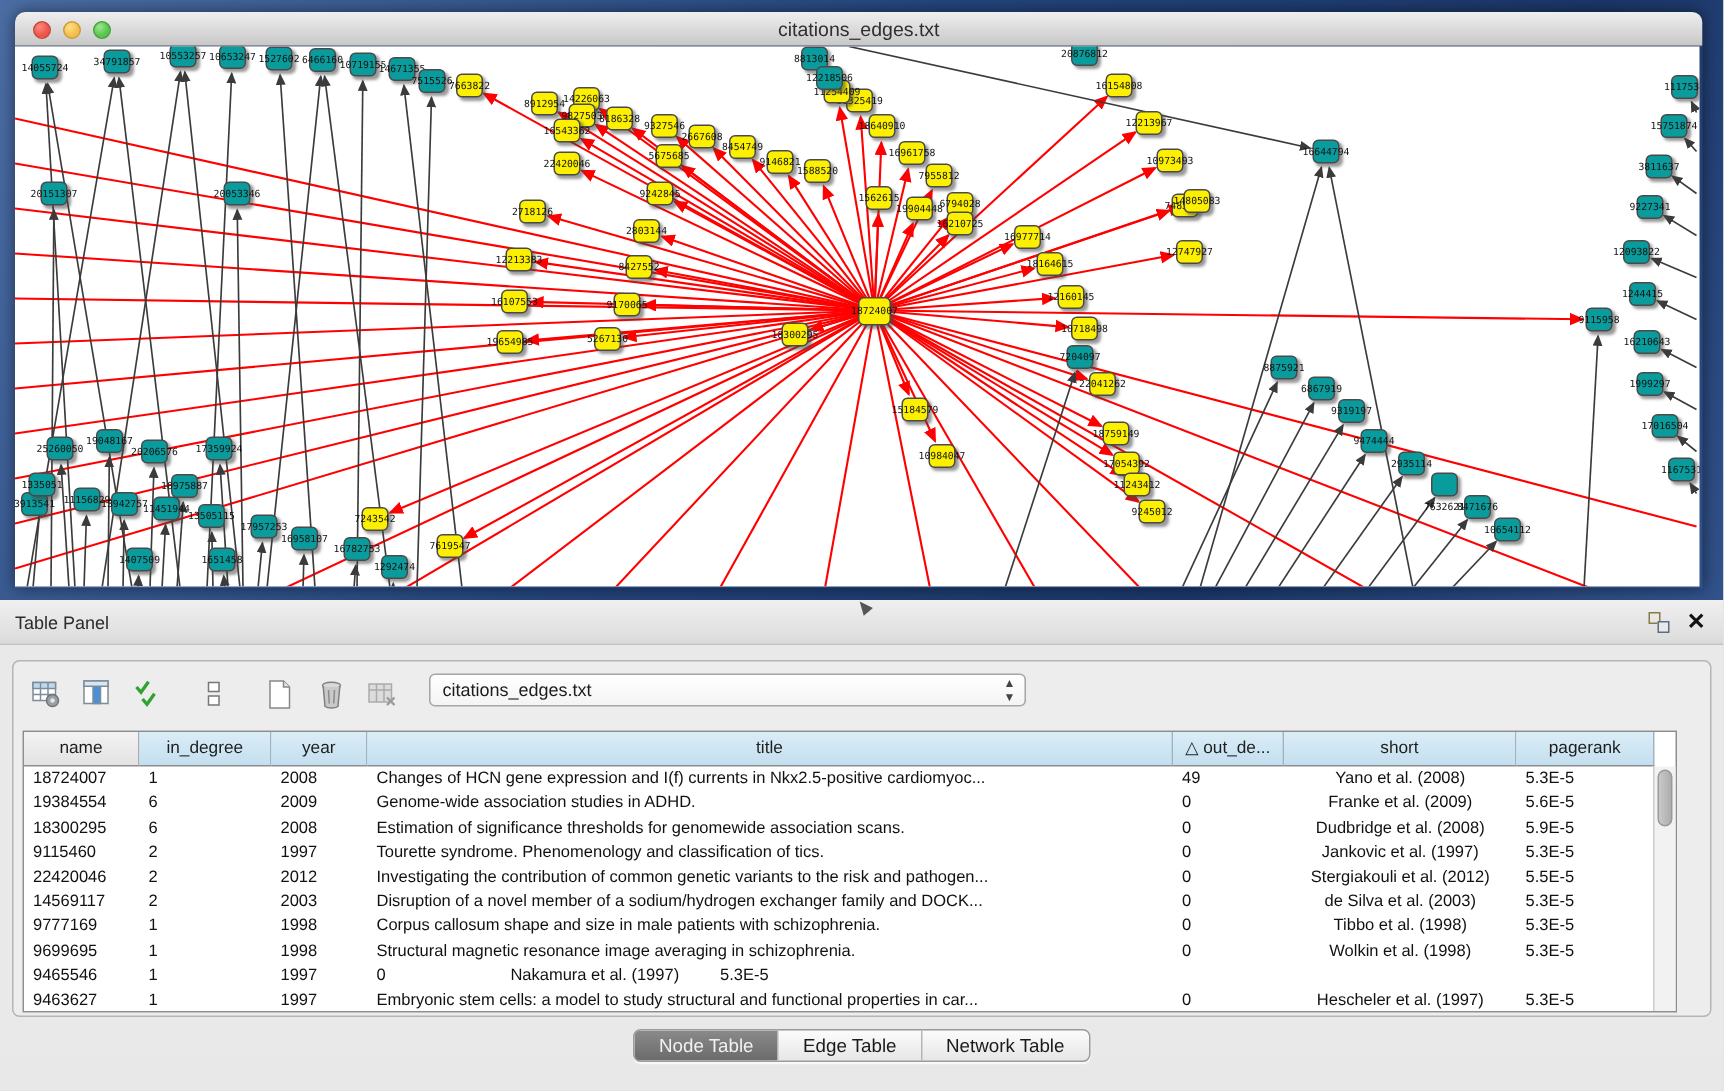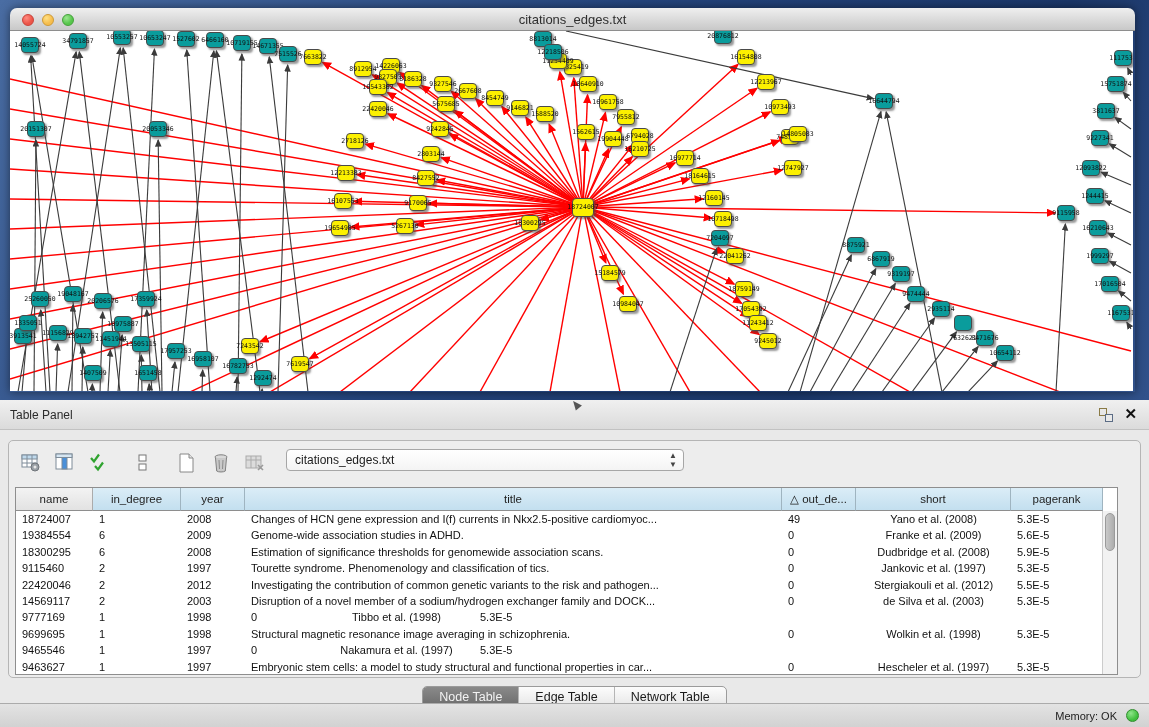--- a/index.html
+++ b/index.html
@@ -592,20 +592,21 @@
               <div class="td" style="width: 64px;">2003</div>
               <div class="td" style="width: 537px;">Disruption of a novel member of a sodium/hydrogen exchanger family and DOCK...</div>
               <div class="td" style="width: 74px;">0</div>
               <div class="td center" style="width: 155px;">de Silva et al. (2003)</div>
               <div class="td" style="width: 92px;">5.3E-5</div>
             </div>
             <div class="tr">
               <div class="td" style="width: 77px;">9777169</div>
               <div class="td" style="width: 88px;">1</div>
               <div class="td" style="width: 64px;">1998</div>
+              <div class="td" style="width: 537px;">Corpus callosum shape and size in male patients with schizophrenia.</div>
               <div class="td" style="width: 74px;">0</div>
               <div class="td center" style="width: 155px;">Tibbo et al. (1998)</div>
               <div class="td" style="width: 92px;">5.3E-5</div>
             </div>
             <div class="tr">
               <div class="td" style="width: 77px;">9699695</div>
               <div class="td" style="width: 88px;">1</div>
               <div class="td" style="width: 64px;">1998</div>
               <div class="td" style="width: 537px;">Structural magnetic resonance image averaging in schizophrenia.</div>
               <div class="td" style="width: 74px;">0</div>
@@ -636,18 +637,14 @@
       </div>
 
       <div class="tabs" id="tabs"><div class="seg">
             <span class="tab active">Node Table</span>
             <span class="tab">Edge Table</span>
             <span class="tab">Network Table</span>
           </div></div>
     </div>
   </div>
 
-  <div class="status-bar">
-    <span class="mem">Memory: OK</span>
-    <span class="memdot"></span>
-  </div>
 
 </div>
 
 </body></html>

